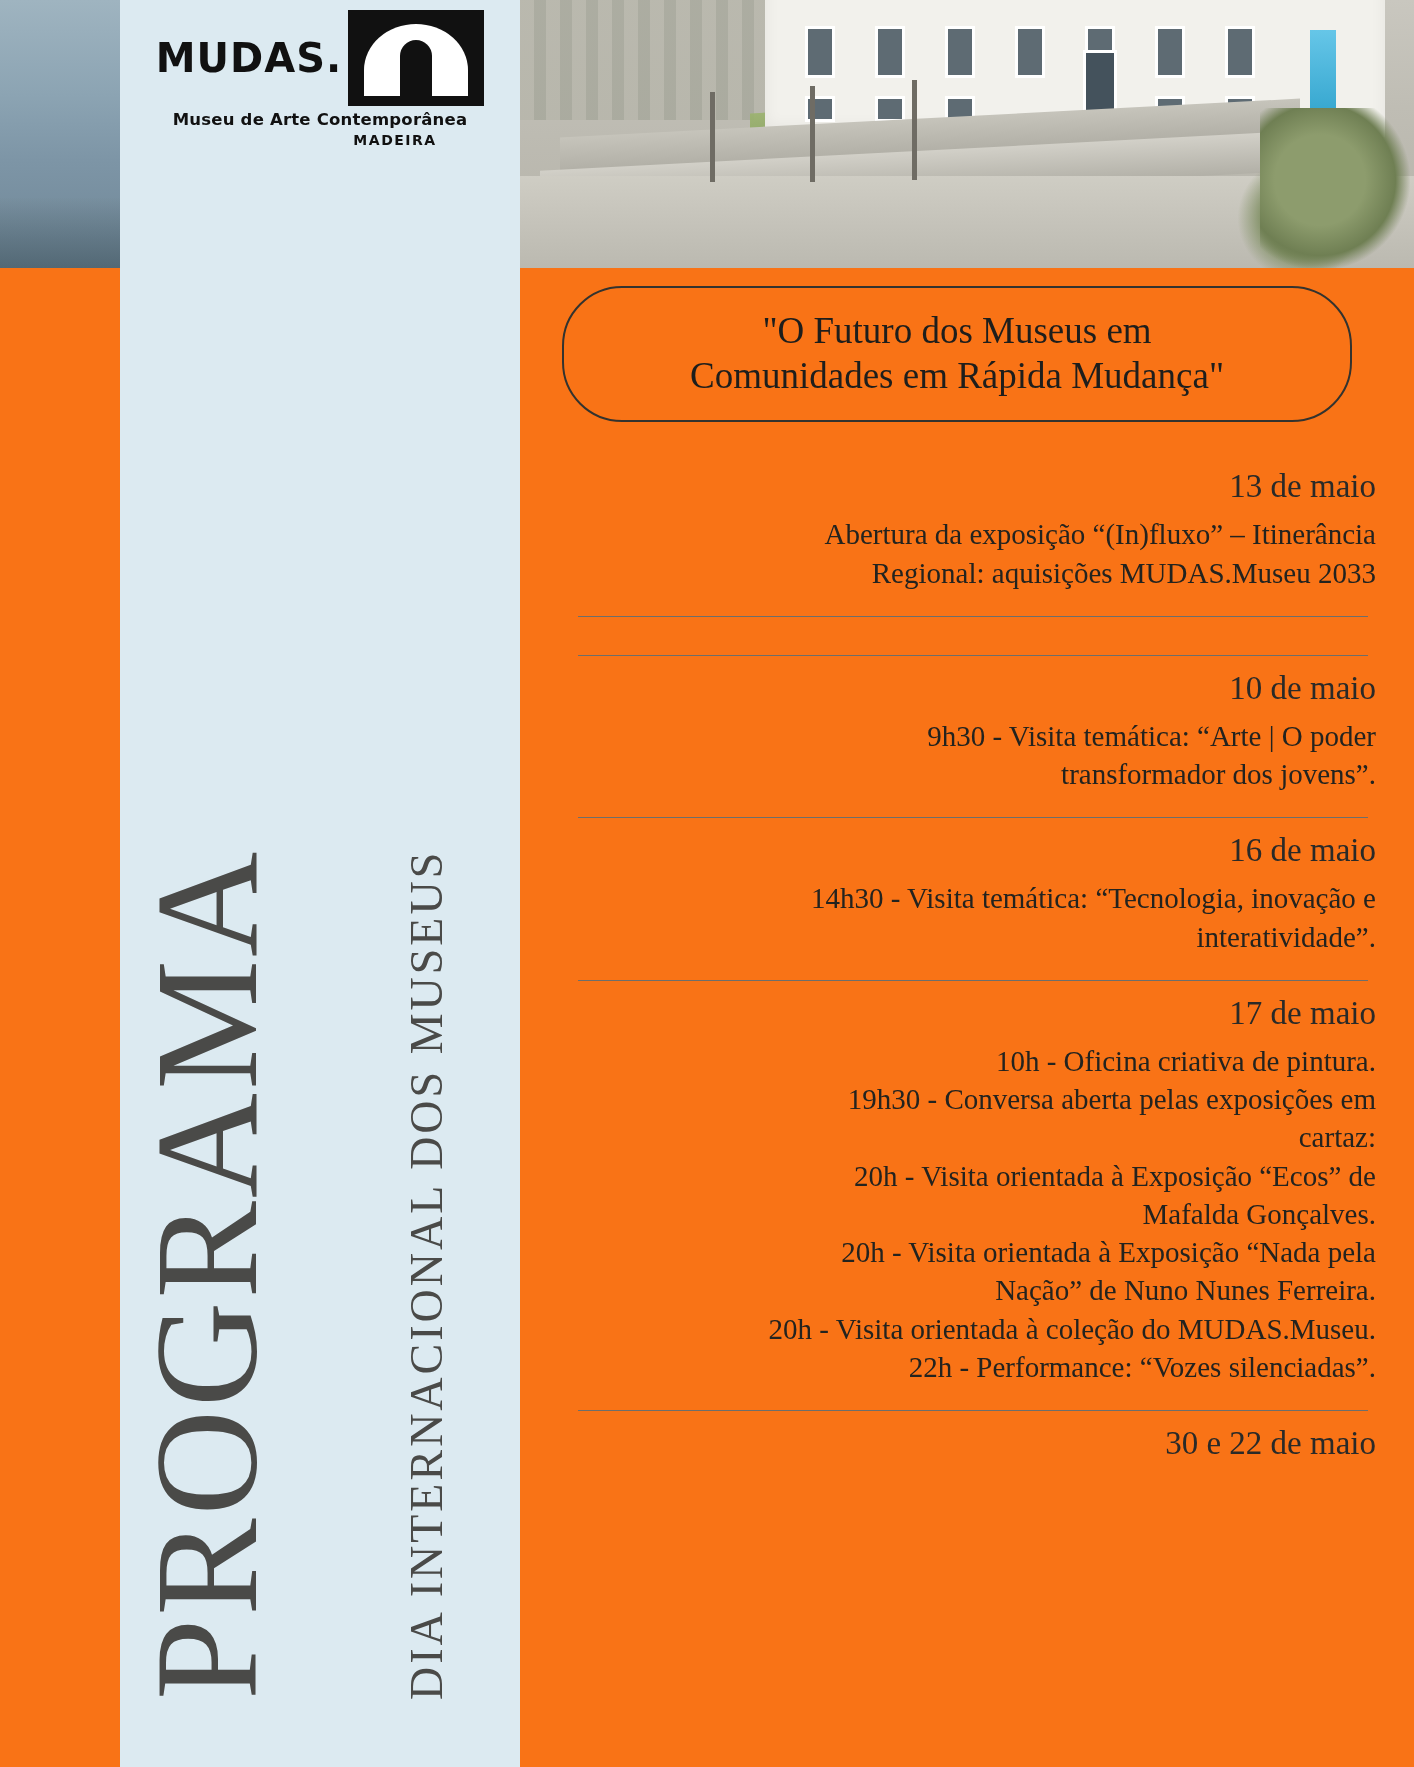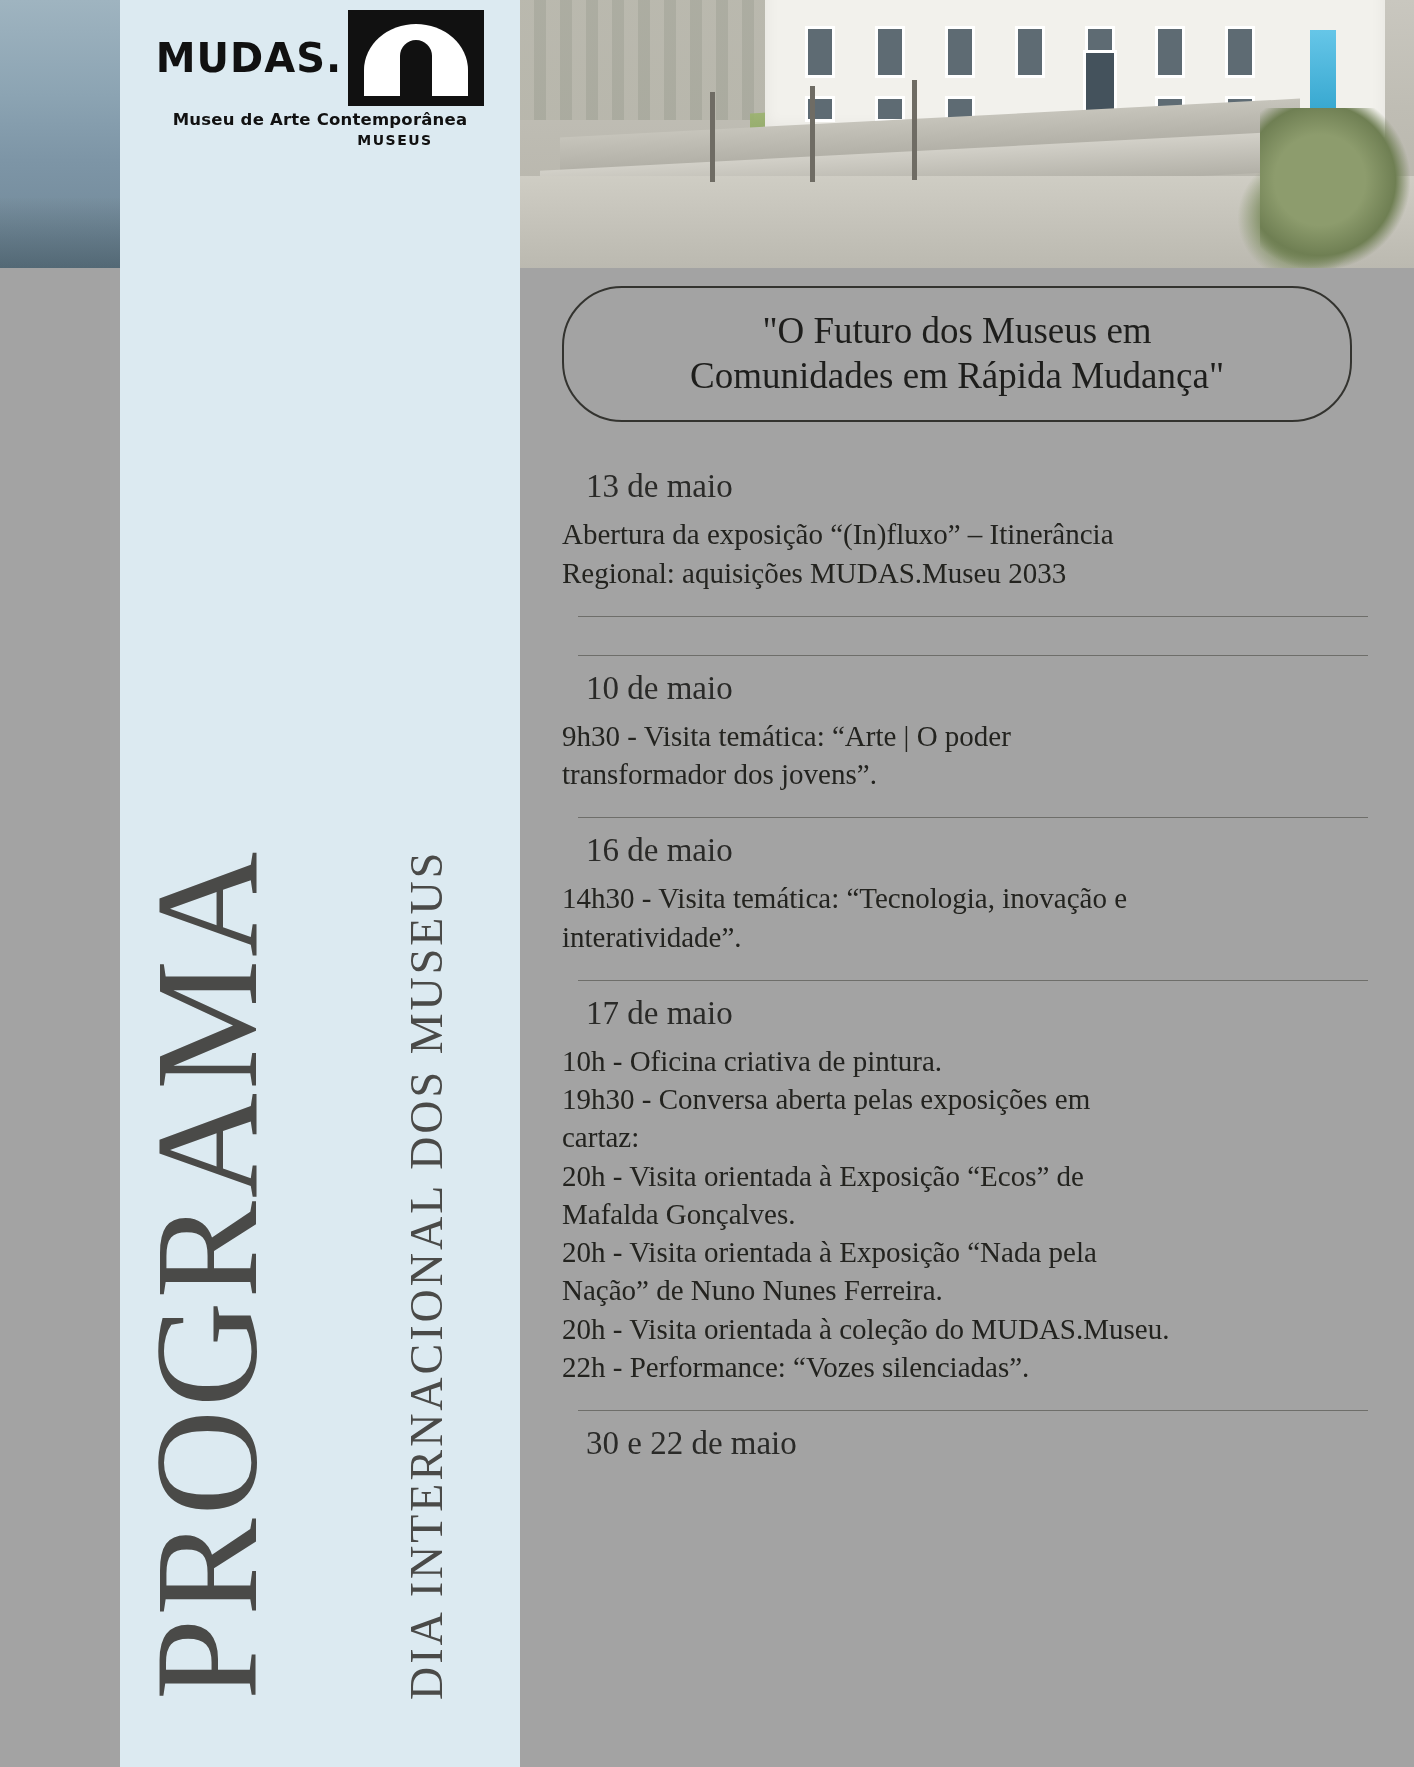--- a/index.html
+++ b/index.html
@@ -8,21 +8,21 @@
     height: 1767px;
     overflow: hidden;
     background: #ffffff;
     font-family: "Liberation Serif", serif;
   }
 
   #poster {
     position: relative;
     width: 1414px;
     height: 1767px;
-    background: #a3a3a3;
+    background: #f97316;
   }
 
   
   .top-band {
     position: absolute;
     top: 0; left: 0;
     width: 1414px;
     height: 268px;
   }
   .photo-left {
@@ -221,20 +221,21 @@
   }
   .theme-pill .line {
     font-size: 37px;
     color: #1e1e1c;
     line-height: 1.22;
   }
 
   .schedule {
     margin-top: 46px;
     padding-left: 22px;
+    text-align: right;
   }
   .day-block { padding: 0 0 4px 0; }
   .day-title {
     font-size: 33px;
     color: #2a2a28;
     padding-left: 26px;
     margin-bottom: 10px;
   }
   .day-desc {
     font-size: 29px;
@@ -290,21 +291,21 @@
   </div>
 
   <div class="left-panel">
 
     <div class="logo">
       <div class="logo-row">
         <span class="logo-word">MUDAS.</span>
         <span class="logo-mark"></span>
       </div>
       <div class="logo-sub">Museu de Arte Contemporânea</div>
-      <div class="logo-sub2">MUSEUS</div>
+      <div class="logo-sub2">MADEIRA</div>
     </div>
 
     <div class="vert-wrap">
       <div class="vert-title">PROGRAMA</div>
       <div class="vert-sub">DIA INTERNACIONAL DOS MUSEUS</div>
     </div>
 
   </div>
 
   <div class="content">

